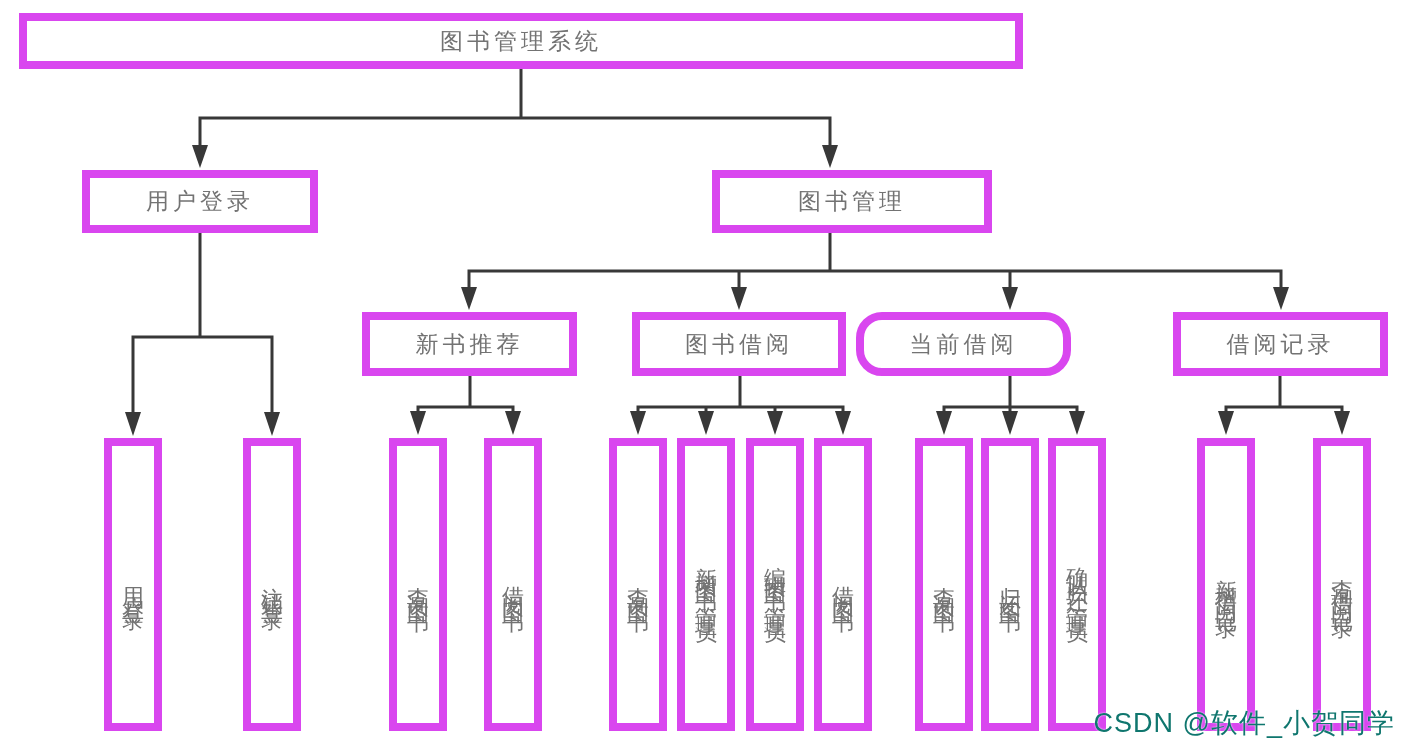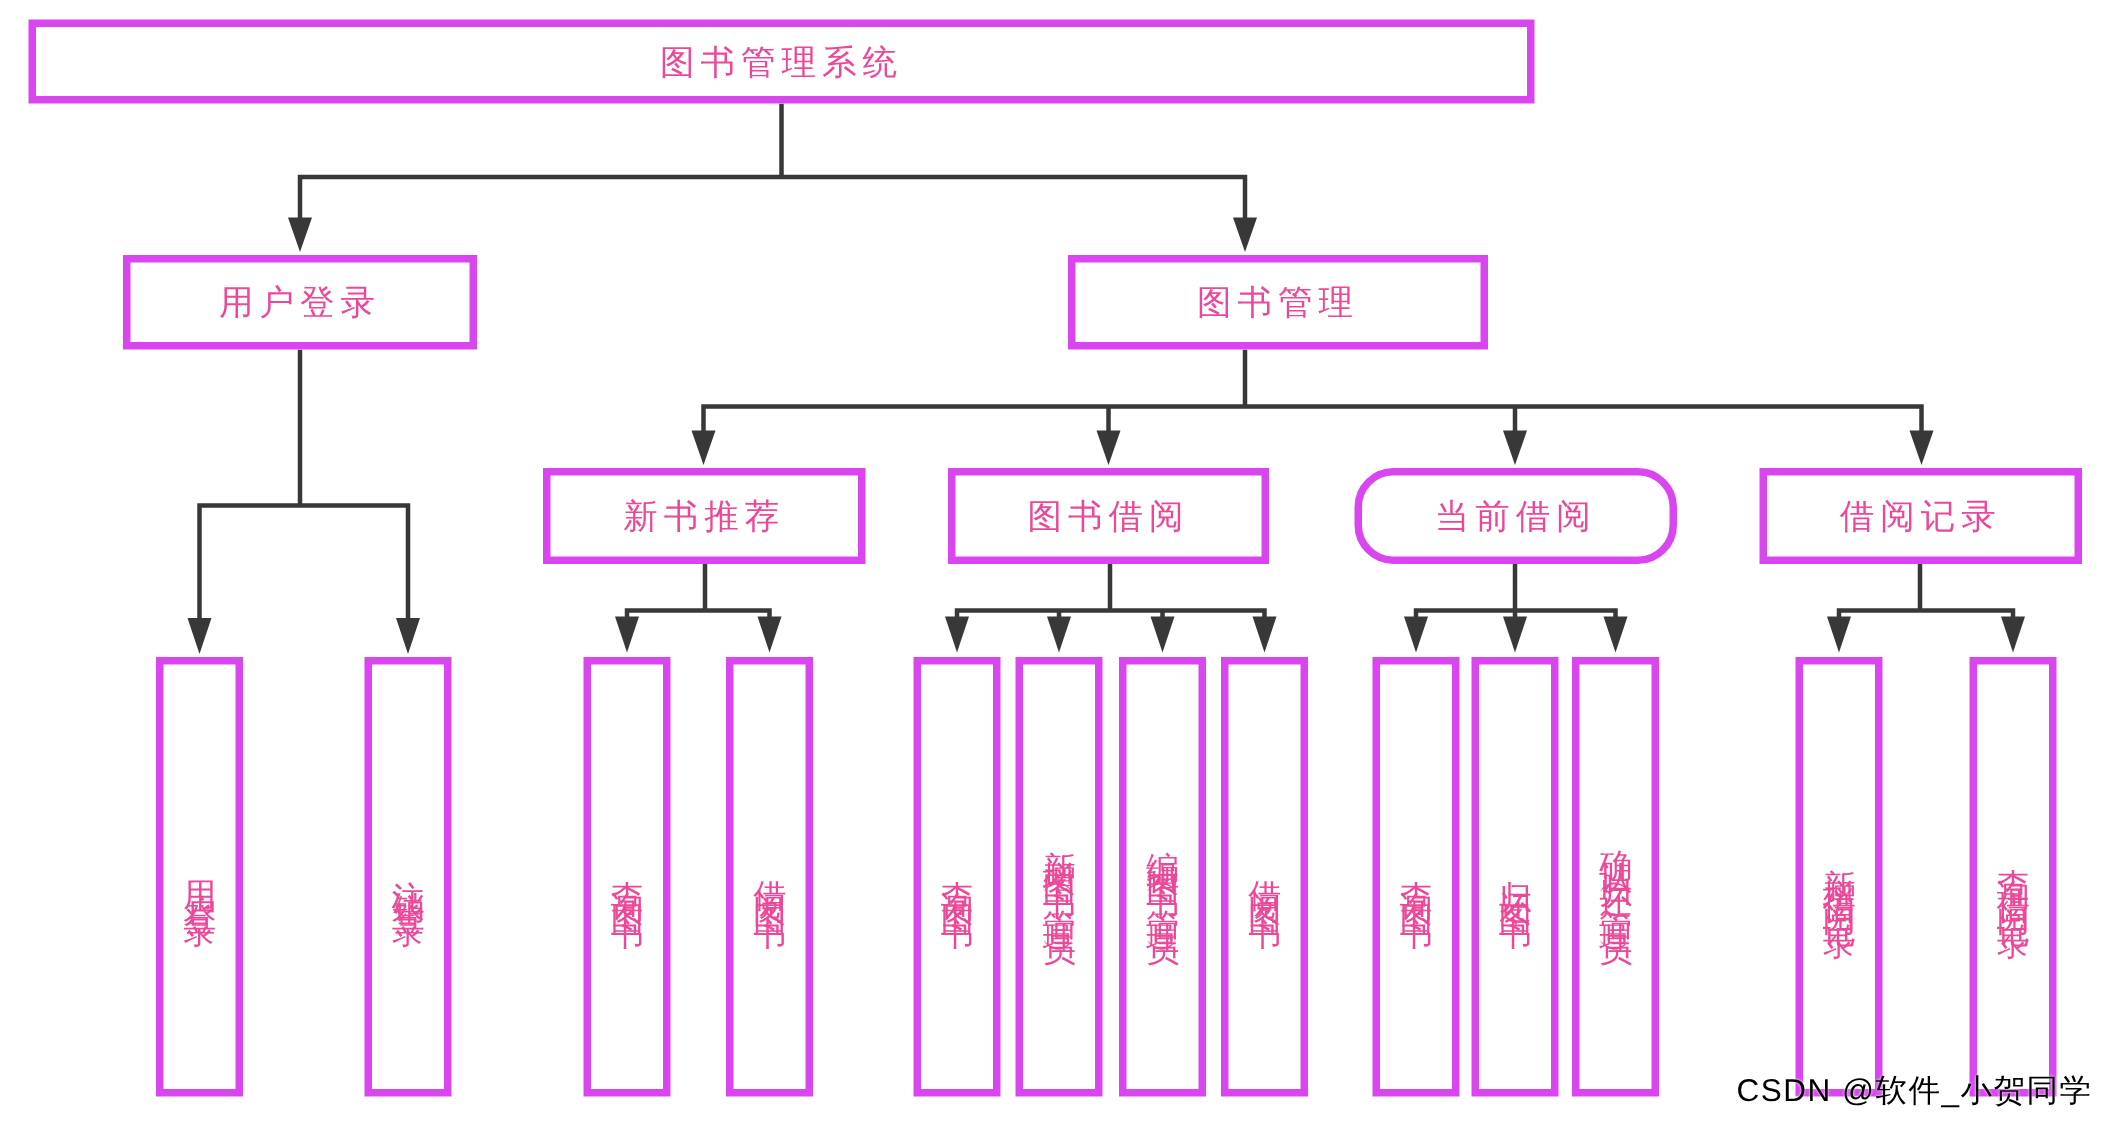--- a/index.html
+++ b/index.html
@@ -26,47 +26,47 @@
     stroke-width: 3;
     fill: none;
   }
   svg.connectors polygon {
     fill: #383838;
     stroke: none;
   }
   .node {
     position: absolute;
     box-sizing: border-box;
-    border: 5px solid #d946ef;
+    border: 8px solid #d946ef;
     background: #ffffff;
     display: flex;
     align-items: center;
     justify-content: center;
-    color: #ec4899;
+    color: #737373;
     font-size: 23px;
   }
   .node.h span {
     letter-spacing: 4px;
     white-space: nowrap;
   }
   .node.v {
     font-size: 22px;
   }
   .node.v span {
     writing-mode: vertical-rl;
     text-orientation: mixed;
     letter-spacing: 8px;
     line-height: 1.1;
   }
   .watermark {
     position: absolute;
     right: 10px;
     bottom: 6px;
-    font-size: 21px;
-    color: #000000;
+    font-size: 27px;
+    color: #0f766e;
     letter-spacing: 1px;
     text-shadow: 0 0 2px #ffffff;
     white-space: nowrap;
     z-index: 5;
   }
 </style>
 </head>
 <body>
 
 <div class="stage">
@@ -131,21 +131,21 @@
   <div class="node h" style="left:712px; top:170px; width:280px; height:63px;">
     <span>图书管理</span>
   </div>
 
   <div class="node h" style="left:362px; top:312px; width:215px; height:64px;">
     <span>新书推荐</span>
   </div>
   <div class="node h" style="left:632px; top:312px; width:214px; height:64px;">
     <span>图书借阅</span>
   </div>
-  <div class="node h" style="left:903px; top:312px; width:215px; height:64px;border-radius:26px;">
+  <div class="node h" style="left:856px; top:312px; width:215px; height:64px;border-radius:26px;">
     <span>当前借阅</span>
   </div>
   <div class="node h" style="left:1173px; top:312px; width:215px; height:64px;">
     <span>借阅记录</span>
   </div>
 
   <div class="node v" style="left:104px; top:438px; width:58px; height:293px;">
     <span>用户登录</span>
   </div>
   <div class="node v" style="left:243px; top:438px; width:58px; height:293px;">

